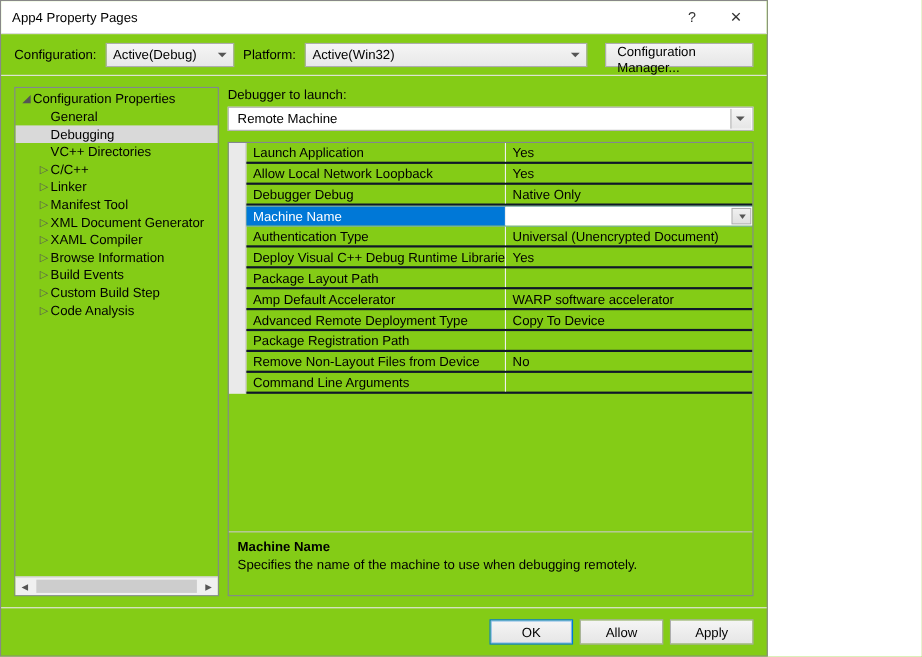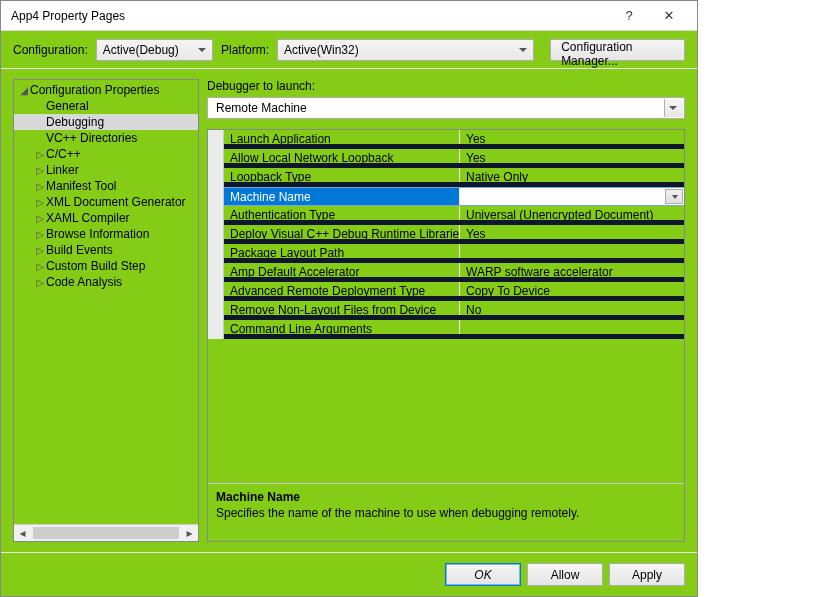--- a/index.html
+++ b/index.html
@@ -31,33 +31,33 @@
   .right-pane { flex: 1; margin: 10px 12px 10px 4px; display: flex; flex-direction: column; }
   .dbg-label { padding-bottom: 4px; }
   .dbg-drop { height: 22px; border: 1px solid #adadad; background: #fff; display: flex; align-items: center; padding: 0 22px 0 8px; position: relative; margin-bottom: 10px; }
   .dbg-drop::after { content: ""; position: absolute; right: 1px; top: 1px; bottom: 1px; width: 18px; background: linear-gradient(#f5f5f5,#e6e6e6); border-left: 1px solid #adadad; }
   .dbg-drop::before { content: ""; position: absolute; right: 7px; top: 50%; width: 0; height: 0; border-left: 4px solid transparent; border-right: 4px solid transparent; border-top: 4px solid #555; transform: translateY(-50%); z-index: 1; }
   .grid-wrap { flex: 1; border: 1px solid #828790; display: flex; flex-direction: column; }
   .grid { flex: 1; overflow: hidden; }
   .grid-inner { display: flex; }
   .gutter { width: 16px; background: #eaeaea; border-right: 1px solid #c9c9c9; }
   .rows { flex: 1; }
-  .row { display: flex; height: 19px; border-bottom: 5px solid #0f172a; }
+  .row { display: flex; height: 19px; border-bottom: 2px solid #0f172a; }
   .row .pname { width: 236px; padding: 2px 6px; border-right: 1px solid #eee; overflow: hidden; white-space: nowrap; }
   .row .pval { flex: 1; padding: 2px 6px; position: relative; white-space: nowrap; overflow: hidden; }
   .row.sel .pname { background: #0078d7; color: #fff; }
   .row.sel { border-top: 1px solid #7aa7d0; border-bottom: 1px solid #7aa7d0; }
   .row.sel .pval { background: #fff; }
   .row.sel .pval::after { content: ""; position: absolute; right: 1px; top: 1px; bottom: 1px; width: 16px; background: linear-gradient(#f0f0f0,#e0e0e0); border: 1px solid #adadad; }
   .row.sel .pval::before { content: ""; position: absolute; right: 6px; top: 50%; width: 0; height: 0; border-left: 3px solid transparent; border-right: 3px solid transparent; border-top: 4px solid #555; transform: translateY(-50%); z-index: 1; }
   .desc { border-top: 1px solid #c9c9c9; padding: 6px 8px; height: 58px; }
   .desc .dtitle { font-weight: bold; margin-bottom: 2px; }
   .footer { height: 44px; display: flex; align-items: center; justify-content: flex-end; padding: 0 12px; gap: 6px; border-top: 1px solid #e6e6e6; }
   .fbtn { width: 76px; height: 23px; border: 1px solid #adadad; background: linear-gradient(#f5f5f5,#e6e6e6); display: inline-flex; align-items: center; justify-content: center; }
-  .fbtn.default { border: 1px solid #0078d7; box-shadow: inset 0 0 0 1px #7ab5e6; font-style: italic; }
+  .fbtn.default { border: 1px solid #0078d7; box-shadow: inset 0 0 0 1px #7ab5e6; }
 </style>
 </head>
 <body>
 
 <div class="window">
 
   <div class="titlebar">
     <span class="title">App4 Property Pages</span>
     <span class="tbtn">?</span>
     <span class="tbtn">✕</span>
@@ -157,21 +157,21 @@
             <div class="rows" id="prop-rows">
                 <div class="row">
                   <div class="pname">Launch Application</div>
                   <div class="pval">Yes</div>
                 </div>
                 <div class="row">
                   <div class="pname">Allow Local Network Loopback</div>
                   <div class="pval">Yes</div>
                 </div>
                 <div class="row">
-                  <div class="pname">Loopback Type</div>
+                  <div class="pname">Debugger Debug</div>
                   <div class="pval">Native Only</div>
                 </div>
                 <div class="row sel">
                   <div class="pname">Machine Name</div>
                   <div class="pval"></div>
                 </div>
                 <div class="row">
                   <div class="pname">Authentication Type</div>
                   <div class="pval">Universal (Unencrypted Document)</div>
                 </div>
@@ -183,20 +183,24 @@
                   <div class="pname">Package Layout Path</div>
                   <div class="pval"></div>
                 </div>
                 <div class="row">
                   <div class="pname">Amp Default Accelerator</div>
                   <div class="pval">WARP software accelerator</div>
                 </div>
                 <div class="row">
                   <div class="pname">Advanced Remote Deployment Type</div>
                   <div class="pval">Copy To Device</div>
+                </div>
+                <div class="row">
+                  <div class="pname">Package Registration Path</div>
+                  <div class="pval"></div>
                 </div>
                 <div class="row">
                   <div class="pname">Remove Non-Layout Files from Device</div>
                   <div class="pval">No</div>
                 </div>
                 <div class="row">
                   <div class="pname">Command Line Arguments</div>
                   <div class="pval"></div>
                 </div>
               </div>

